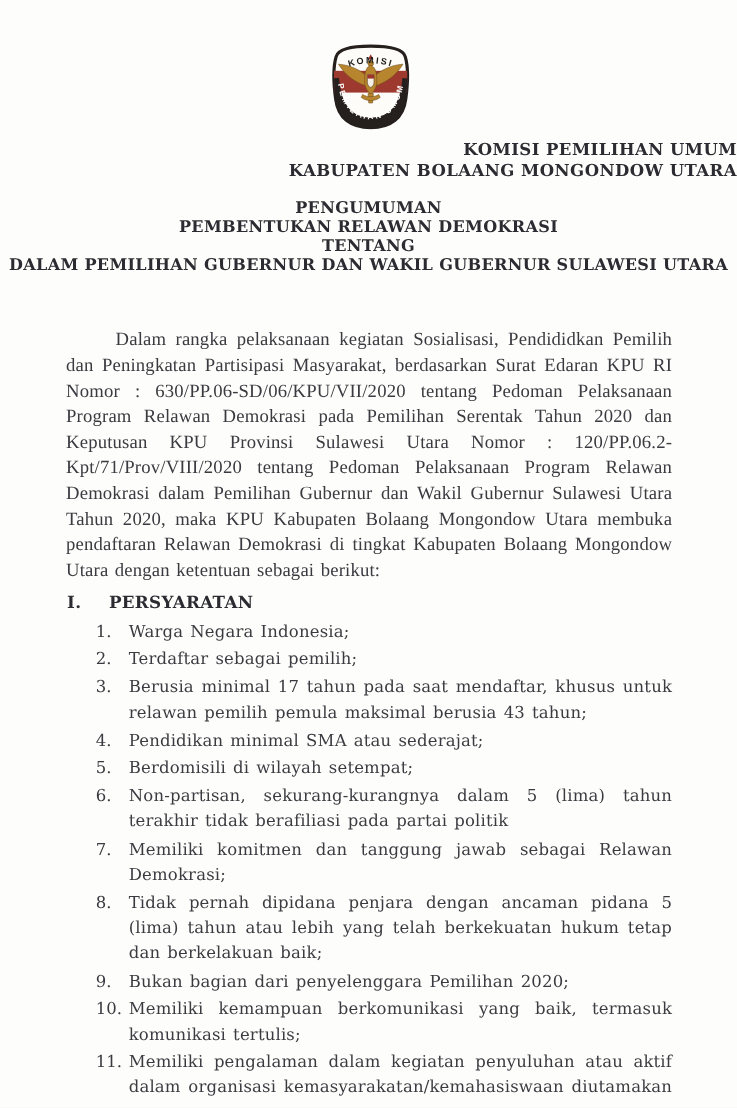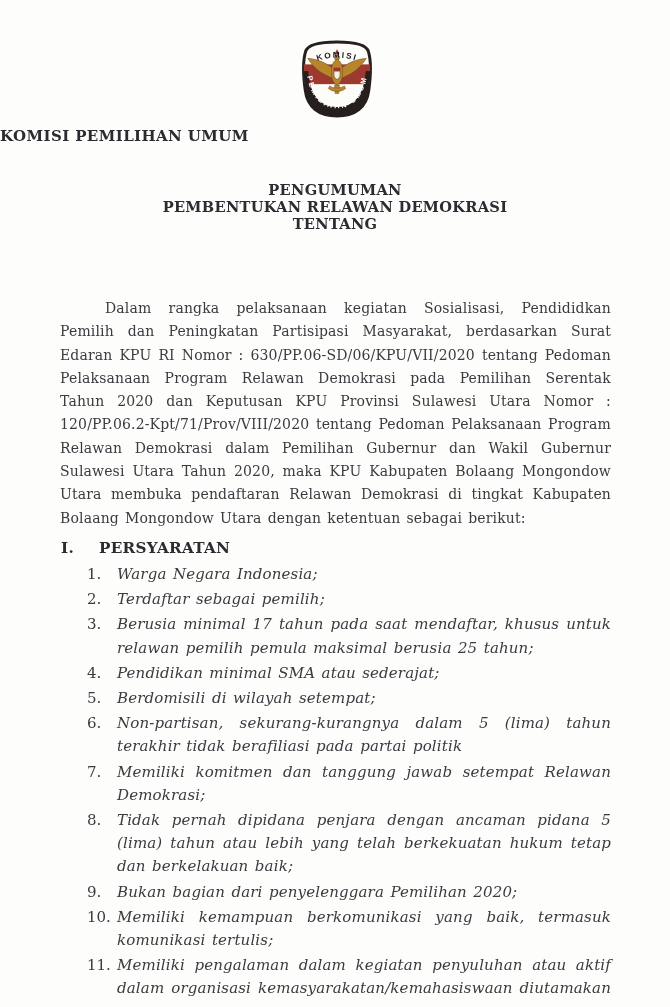--- a/index.html
+++ b/index.html
@@ -16,21 +16,21 @@
     color: #3b3a40;
   }
   .logo {
     position: absolute;
     top: 40px; left: 294px;
     width: 86px; height: 78px;
   }
   .org-header {
     position: absolute;
     top: 127px; left: 0; width: 670px;
-    text-align: left;
+    text-align: right;
     font-weight: bold;
     font-size: 15px;
     line-height: 19px;
     letter-spacing: 0.4px;
     color: #2c2b31;
   }
   .title-block {
     position: absolute;
     top: 181px; left: 0; width: 670px;
     text-align: center;
@@ -39,26 +39,27 @@
     line-height: 17px;
     letter-spacing: 0.3px;
     color: #2c2b31;
   }
   .content {
     position: absolute;
     top: 297px; left: 60px; width: 551px;
   }
   .opening {
     margin: 0;
-    font-size: 14px;
+    font-size: 17px;
     line-height: 23.3px;
     text-align: justify;
     text-indent: 45px;
     word-spacing: 1.5px;
     letter-spacing: 0.15px;
+    font-family: Liberation Serif, serif;
   }
   .section-heading {
     display: flex;
     margin-top: 7px;
     font-weight: bold;
     font-size: 15.2px;
     line-height: 23px;
     letter-spacing: 0.3px;
     color: #2c2b31;
   }
@@ -70,21 +71,20 @@
     font-size: 15px;
     line-height: 23.2px;
   }
   ol.requirements li { display: flex; margin-top: 2px; }
   ol.requirements .no { flex: 0 0 30px; }
   ol.requirements .txt {
     flex: 1;
     text-align: justify;
     word-spacing: 1.5px;
     letter-spacing: 0.15px;
-    font-style: italic;
   }
   svg text { font-family: "Liberation Sans", sans-serif; font-weight: bold; }
 </style>
 </head>
 <body>
 
 <div class="page">
 
   <div class="logo">
     <svg viewBox="0 0 100 90" width="86" height="78">
@@ -119,26 +119,28 @@
         <textPath href="#arcTop" startOffset="50%">KOMISI</textPath>
       </text>
       <text font-size="8.5" letter-spacing="2.6" fill="#ffffff" text-anchor="middle">
         <textPath href="#arcBot" startOffset="50%">PEMILIHAN UMUM</textPath>
       </text>
     </svg>
   </div>
 
   <div class="org-header">
     <div>KOMISI PEMILIHAN UMUM</div>
+    <div>KABUPATEN BOLAANG MONGONDOW UTARA</div>
   </div>
 
   <div class="title-block">
     <div>PENGUMUMAN</div>
     <div>PEMBENTUKAN RELAWAN DEMOKRASI</div>
     <div>TENTANG</div>
+    <div>DALAM PEMILIHAN GUBERNUR DAN WAKIL GUBERNUR SULAWESI UTARA</div>
   </div>
 
   <div class="content">
     <p class="opening">Dalam rangka pelaksanaan kegiatan Sosialisasi, Pendididkan Pemilih dan Peningkatan Partisipasi Masyarakat, berdasarkan Surat Edaran KPU RI Nomor : 630/PP.06-SD/06/KPU/VII/2020 tentang Pedoman Pelaksanaan Program Relawan Demokrasi pada Pemilihan Serentak Tahun 2020 dan Keputusan KPU Provinsi Sulawesi Utara Nomor : 120/PP.06.2-Kpt/71/Prov/VIII/2020 tentang Pedoman Pelaksanaan Program Relawan Demokrasi dalam Pemilihan Gubernur dan Wakil Gubernur Sulawesi Utara Tahun 2020, maka KPU Kabupaten Bolaang Mongondow Utara membuka pendaftaran Relawan Demokrasi di tingkat Kabupaten Bolaang Mongondow Utara dengan ketentuan sebagai berikut:</p>
 
     <div class="section-heading">
       <span class="numeral">I.</span>
       <span>PERSYARATAN</span>
     </div>
 
@@ -146,37 +148,37 @@
         <li>
         <span class="no">1.</span>
         <span class="txt">Warga Negara Indonesia;</span>
       </li>
         <li>
         <span class="no">2.</span>
         <span class="txt">Terdaftar sebagai pemilih;</span>
       </li>
         <li>
         <span class="no">3.</span>
-        <span class="txt">Berusia minimal 17 tahun pada saat mendaftar, khusus untuk relawan pemilih pemula maksimal berusia 25 tahun;</span>
+        <span class="txt">Berusia minimal 17 tahun pada saat mendaftar, khusus untuk relawan pemilih pemula maksimal berusia 43 tahun;</span>
       </li>
         <li>
         <span class="no">4.</span>
         <span class="txt">Pendidikan minimal SMA atau sederajat;</span>
       </li>
         <li>
         <span class="no">5.</span>
         <span class="txt">Berdomisili di wilayah setempat;</span>
       </li>
         <li>
         <span class="no">6.</span>
         <span class="txt">Non-partisan, sekurang-kurangnya dalam 5 (lima) tahun terakhir tidak berafiliasi pada partai politik</span>
       </li>
         <li>
         <span class="no">7.</span>
-        <span class="txt">Memiliki komitmen dan tanggung jawab setempat Relawan Demokrasi;</span>
+        <span class="txt">Memiliki komitmen dan tanggung jawab sebagai Relawan Demokrasi;</span>
       </li>
         <li>
         <span class="no">8.</span>
         <span class="txt">Tidak pernah dipidana penjara dengan ancaman pidana 5 (lima) tahun atau lebih yang telah berkekuatan hukum tetap dan berkelakuan baik;</span>
       </li>
         <li>
         <span class="no">9.</span>
         <span class="txt">Bukan bagian dari penyelenggara Pemilihan 2020;</span>
       </li>
         <li>

